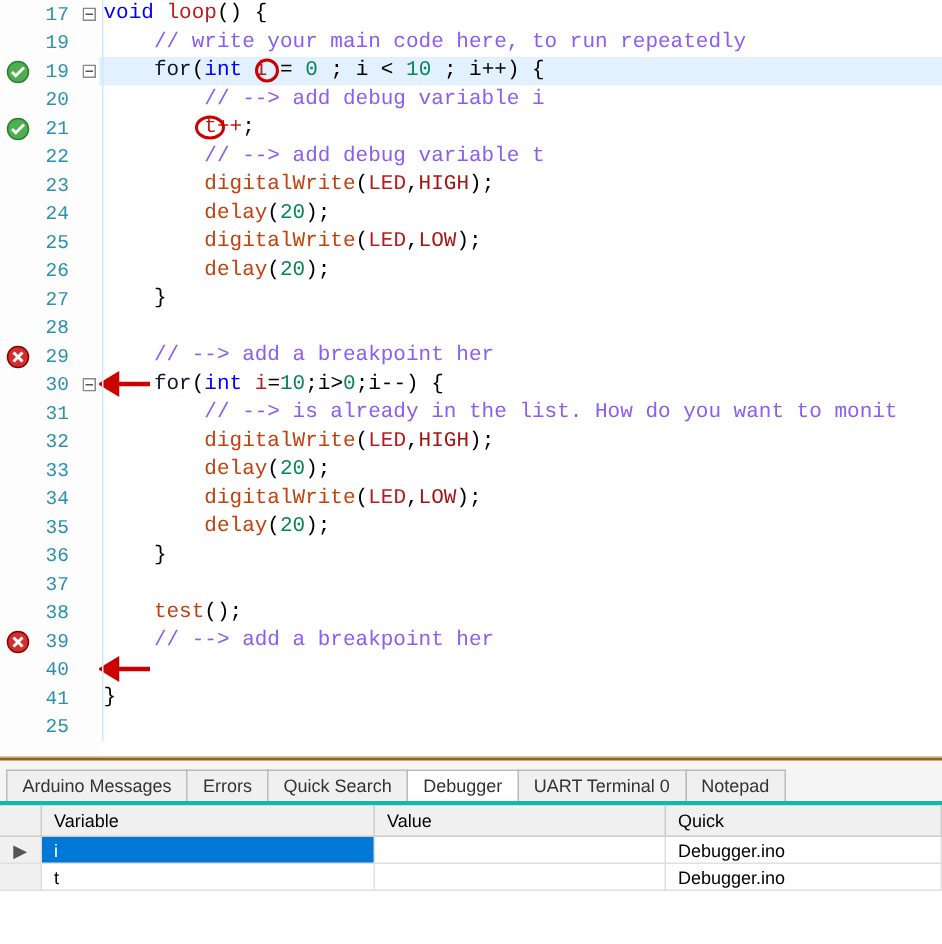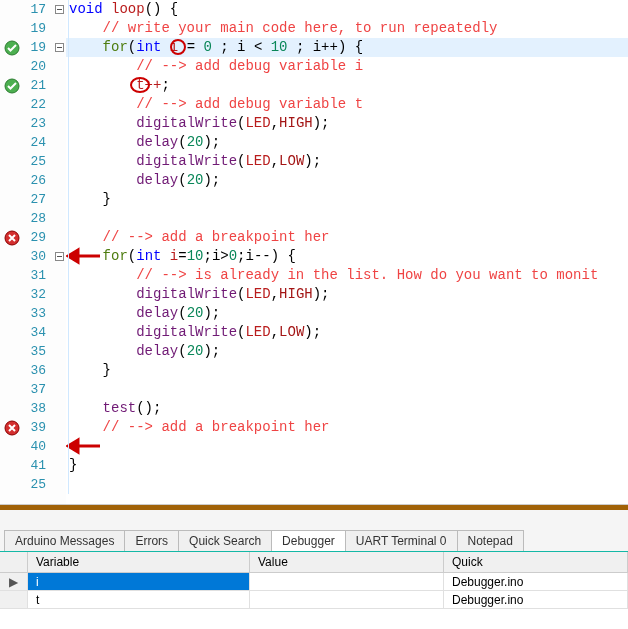--- a/index.html
+++ b/index.html
@@ -8,34 +8,34 @@
   .gutter { display: flex; flex-direction: column; background: #fdfdfd; }
   .gutter-row { display: flex; align-items: center; height: 19px; }
   .marker { width: 24px; height: 19px; display: flex; align-items: center; justify-content: center; }
   .lineno { width: 28px; text-align: right; padding-right: 6px; color: #2b91af; font-size: 13px; user-select: none; }
   .fold { width: 14px; display:flex; align-items:center; justify-content:center; color:#808080; font-size:11px; }
   .code-area { flex: 1; overflow: hidden; }
   .code-line { height: 19px; line-height: 19px; white-space: pre; position: relative; padding-left: 2px; }
   .hl { background: #e3f1fe; }
   .guide { color: #d0d0d0; }
   .kw-void { color: #0000ff; }
-  .kw-for { color: #4d7c0f; }
+  .kw-for { color: #0f172a; }
   .kw-int { color: #0000ff; }
-  .comment { color: #ef4444; }
-  .func { color: #701a75; }
+  .comment { color: #8b5cf6; }
+  .func { color: #c2410c; }
   .const { color: #a31515; }
   .num { color: #098658; }
   .punct { color: #000; }
   .ident { color: #b91c1c; }
   .circle { position: absolute; border: 2px solid #c00; border-radius: 50%; pointer-events: none; }
   .arrow { position: absolute; pointer-events: none; }
-  .tabbar { display: flex; gap: 0; padding: 20px 4px 0 4px; background: #f5f5f5; border-top: 5px solid #a16207; }
+  .tabbar { display: flex; gap: 0; padding: 6px 4px 0 4px; background: #f5f5f5; border-top: 2px solid #a16207; }
   .tab { padding: 3px 10px; font-family: 'Segoe UI', Tahoma, sans-serif; font-size: 12px; background: #f0f0f0; border: 1px solid #bbb; border-bottom: none; margin-right: -1px; color: #333; cursor: pointer; }
   .tab.active { background: #fff; position: relative; z-index: 2; }
-  .vars-panel { border-top: 1px solid #14b8a6; }
+  .vars-panel { border-top: 3px solid #14b8a6; }
   .vars-header { display: flex; background: #f0f0f0; font-family: 'Segoe UI', Tahoma, sans-serif; font-size: 12px; }
   .vars-header > div { padding: 3px 8px; border-right: 1px solid #ccc; border-bottom: 1px solid #ccc; }
   .vcol-sel { width: 28px; }
   .vcol-var { width: 222px; }
   .vcol-val { width: 194px; }
   .vcol-file { flex:1; }
   .vars-row { display: flex; font-family: 'Segoe UI', Tahoma, sans-serif; font-size: 12px; height: 18px; align-items: stretch; }
   .vars-row > div { padding: 1px 8px; border-right: 1px solid #e0e0e0; border-bottom: 1px solid #e0e0e0; display:flex; align-items:center; }
   .vars-row .sel { width: 28px; background:#f0f0f0; justify-content:center; color:#555; }
   .vars-row .varcell { width: 222px; }

